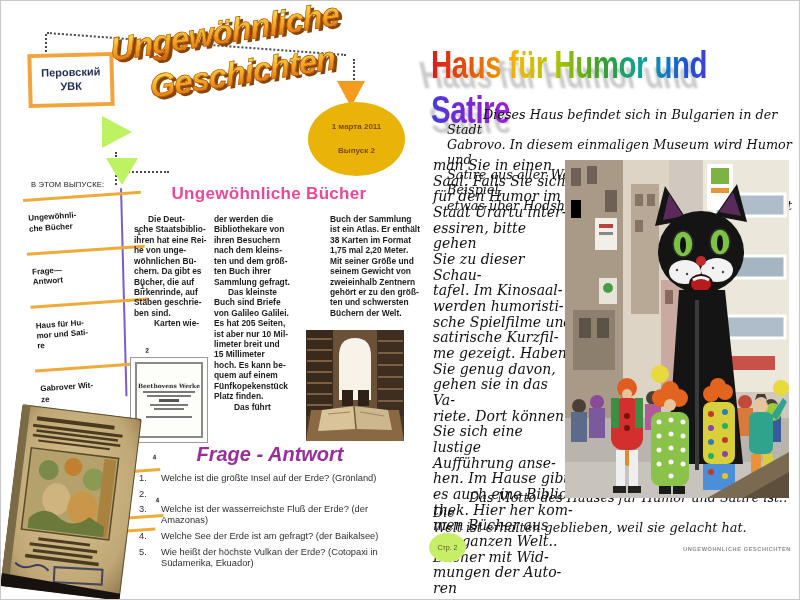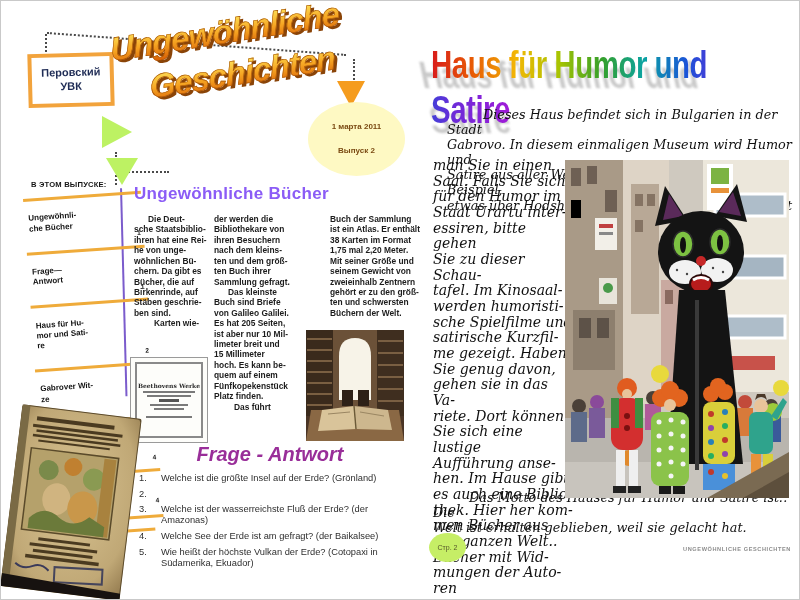--- a/index.html
+++ b/index.html
@@ -20,47 +20,47 @@
   .dot-toc-v{left:114px;top:151px;height:33px;}
   .dot-toc-h{left:120px;top:170px;width:48px;}
 
   .tri-orange{left:336px;top:80px;width:0;height:0;border-left:14px solid transparent;
               border-right:14px solid transparent;border-top:26px solid #f59c1e;}
   .tri-green-right{left:101px;top:115px;width:0;height:0;border-top:16px solid transparent;
               border-bottom:16px solid transparent;border-left:30px solid #bdf263;}
   .tri-green-down{left:105px;top:157px;width:0;height:0;border-left:16px solid transparent;
               border-right:16px solid transparent;border-top:27px solid #bdf263;}
 
-  .issue-ellipse{left:307px;top:101px;width:97px;height:74px;background:#fef9c3;border-radius:50%;}
+  .issue-ellipse{left:307px;top:101px;width:97px;height:74px;background:#eab308;border-radius:50%;}
   .issue-date{left:0;top:20px;width:100%;text-align:center;font-size:8px;font-weight:bold;color:#7a4a12;}
   .issue-no{left:0;top:44px;width:100%;text-align:center;font-size:8px;font-weight:bold;color:#7a4a12;}
 
   .newsletter-title{left:108px;top:30px;width:260px;transform:rotate(-9deg) skewX(-4deg);
               transform-origin:left top;font-weight:bold;font-style:italic;letter-spacing:-1px;}
   .nt-line{position:relative;font-size:33px;line-height:37px;height:40px;}
   .nt-line2{margin-left:36px;margin-top:3px;}
   .wa-shadow{position:absolute;left:0;top:0;width:100%;color:#8a4408;transform:translate(3px,3px);}
   .wa-front{position:relative;background:linear-gradient(180deg,#ffe95e 5%,#f6a623 55%,#d95f04 100%);
             -webkit-background-clip:text;background-clip:text;color:transparent;
             -webkit-text-stroke:0.6px #a35005;}
 
   
-  .toc-header{left:30px;top:179px;font-size:7.6px;font-weight:bold;color:#141414;letter-spacing:.2px;}
+  .toc-header{left:30px;top:179px;font-size:7.6px;font-weight:normal;color:#141414;letter-spacing:.2px;}
   .toc{left:22px;top:198px;width:118px;transform:rotate(-4deg);transform-origin:left top;}
   .toc-item{position:relative;border-top:3px solid #efab3a;padding:2px 16px 7px 4px;
             font-size:8px;font-weight:bold;color:#141414;line-height:1.3;}
   .toc-page{position:absolute;right:3px;bottom:7px;font-size:6.5px;font-weight:bold;}
   .toc-rule{border-top:3px solid #efab3a;height:0;margin-top:3px;}
   .toc-rule2{border-top:3px solid #efab3a;height:0;margin-top:10px;width:92%;}
   .toc-purple-line{position:absolute;left:93px;top:-4px;width:2px;height:208px;background:#7b5ccc;
             transform:rotate(2.5deg);}
 
   
-  .art1-title{left:133px;top:183px;width:270px;text-align:left;font-size:17px;font-weight:bold;
-              color:#8b5cf6;letter-spacing:.3px;}
+  .art1-title{left:133px;top:183px;width:270px;text-align:center;font-size:17px;font-weight:bold;
+              color:#ec4899;letter-spacing:.3px;}
   .bodycol{font-size:8.4px;line-height:1.24;font-weight:bold;color:#1c1c1c;}
   .col1{left:133px;top:213px;width:76px;}
   .col2{left:213px;top:213px;width:79px;}
   .col3{left:292px;top:213px;width:112px;margin-left:37px;}
   .ind{text-indent:14px;}
   .ind2{text-indent:20px;}
   .mt4{margin-top:5px;}
 
   .sheet-frame{left:129px;top:356px;width:78px;height:86px;background:#fdfdfa;border:1px solid #9a9a9a;
                box-sizing:border-box;}

